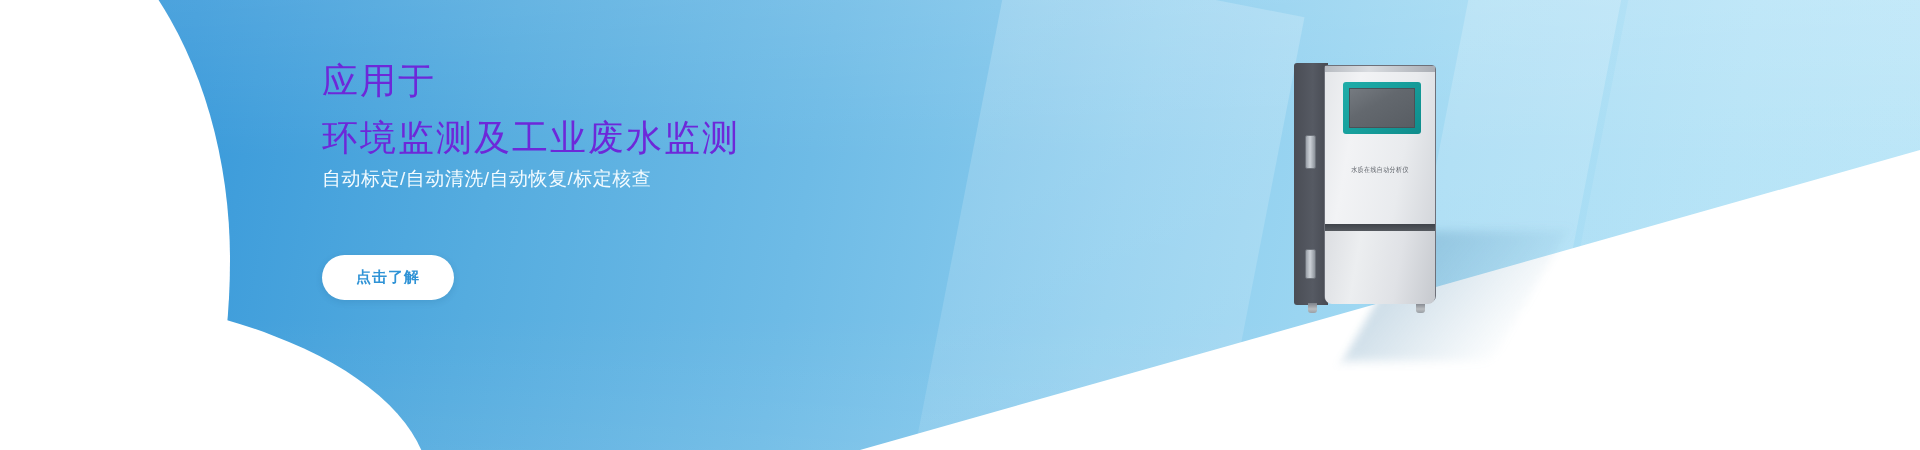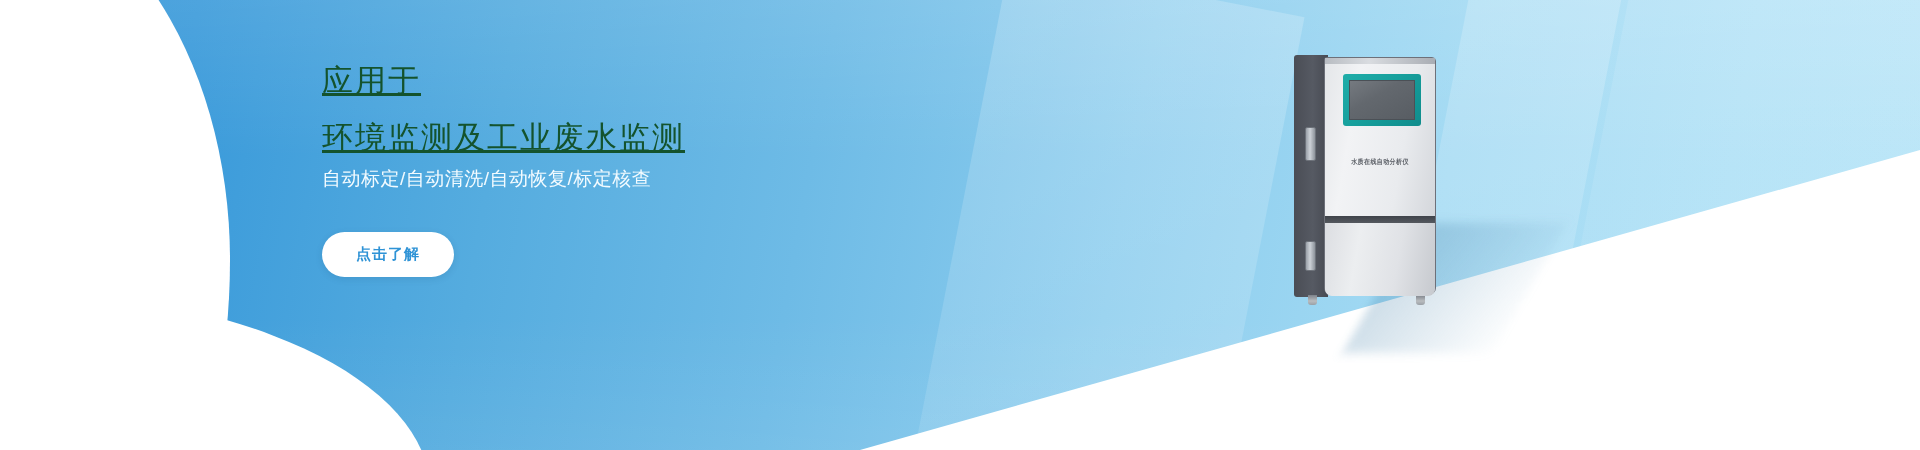--- a/index.html
+++ b/index.html
@@ -111,61 +111,59 @@
 
   
   .copy {
     position: absolute;
     left: 322px;
     top: 52px;
     width: 700px;
     z-index: 6;
   }
   .headline {
-    color: #14532d;
-    font-size: 31px;
+    color: #6d28d9;
+    font-size: 36px;
     line-height: 57px;
     font-weight: 400;
     letter-spacing: 2px;
     white-space: nowrap;
-    text-decoration: underline;
   }
   .subtitle {
     color: #f3fbff;
     font-size: 19px;
     line-height: 26px;
     letter-spacing: 0.5px;
     font-weight: 400;
     white-space: nowrap;
   }
   .cta {
     display: inline-block;
-    margin-top: 40px;
+    margin-top: 63px;
     background: #ffffff;
     color: #2f93d6;
     font-size: 15px;
     font-weight: 700;
     letter-spacing: 1px;
     padding: 13px 34px;
     border: none;
     border-radius: 24px;
     cursor: pointer;
     box-shadow: 0 2px 7px rgba(20,70,110,0.14);
     font-family: "Liberation Sans", "DejaVu Sans", sans-serif;
   }
 
   
   .device {
     position: absolute;
     left: 1294px;
-    top: 55px;
+    top: 63px;
     width: 152px;
     height: 248px;
     z-index: 5;
-    font-weight: bold;
   }
   .dev-shadow {
     position: absolute;
     left: 86px;
     top: 168px;
     width: 150px;
     height: 130px;
     background: linear-gradient(105deg, rgba(70,130,170,0.30), rgba(130,185,215,0.02));
     transform: skewX(-30deg);
     filter: blur(5px);

